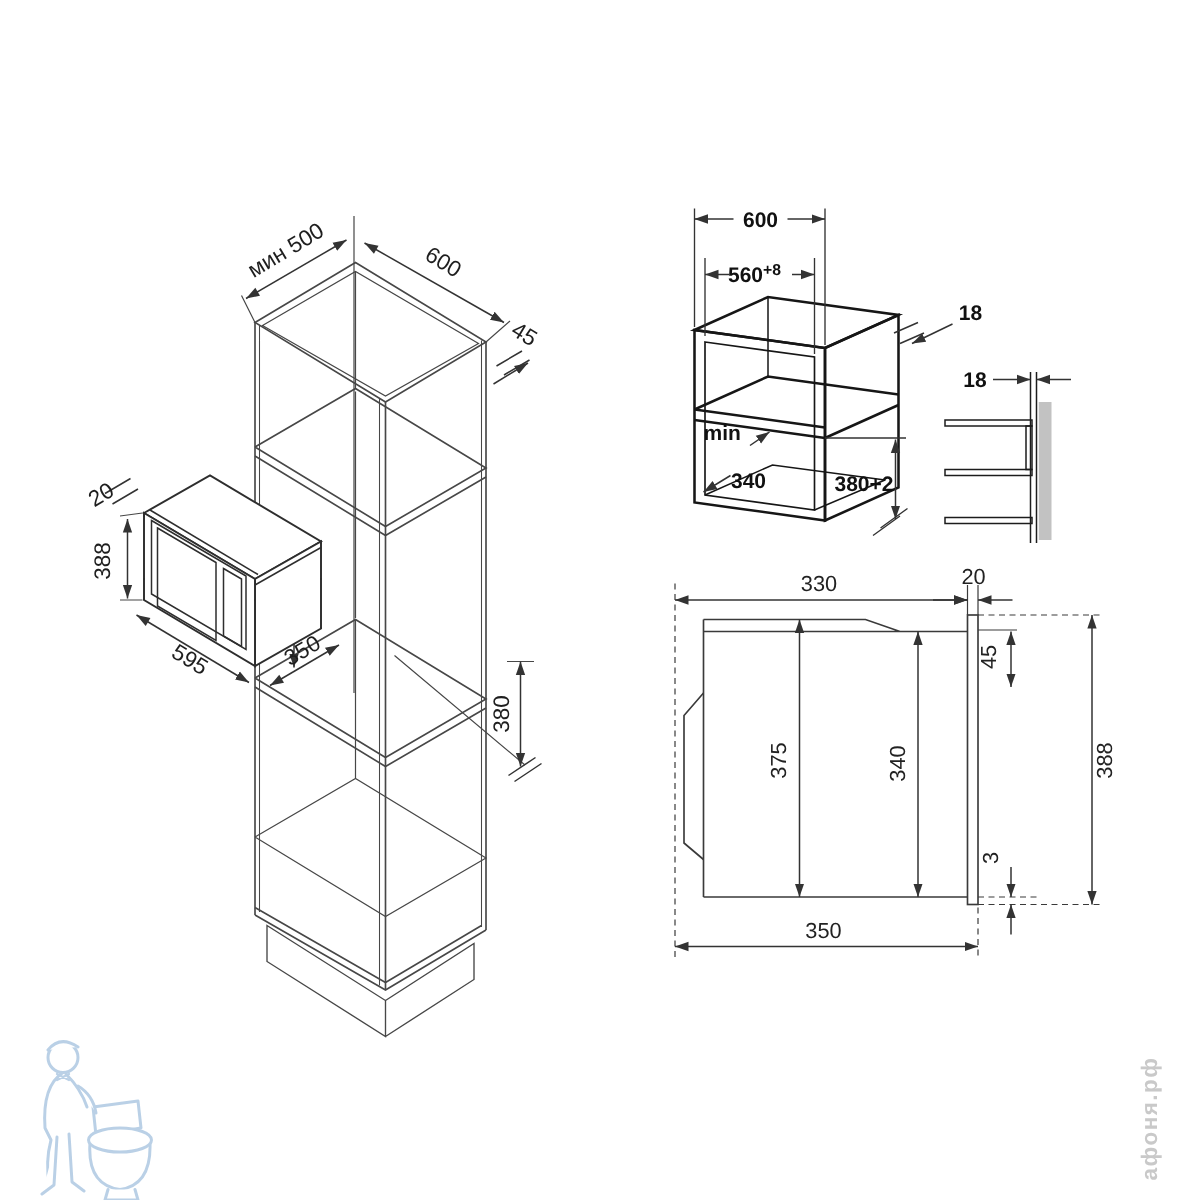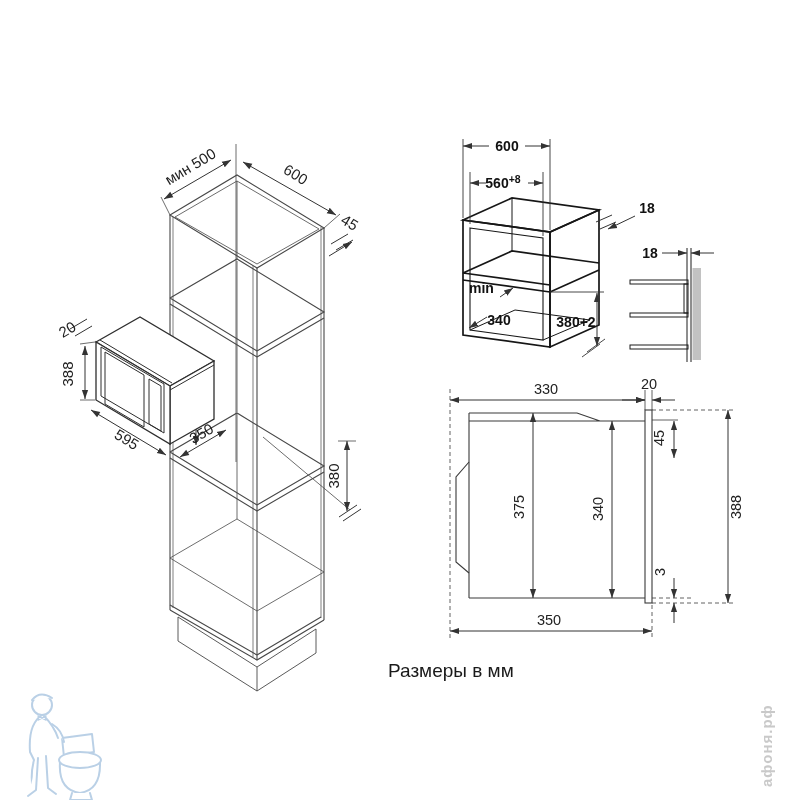--- a/index.html
+++ b/index.html
@@ -171,16 +171,15 @@
     <path d="M72,793 L70,800 L92,800 L90,793"></path>
     <circle cx="42" cy="705" r="10"></circle>
     <path d="M32,700 Q40,690 52,698"></path>
     <path d="M42,715 Q28,724 30,752 L34,760 Q30,775 33,790 M44,716 Q54,726 58,738"></path>
     <path d="M38,758 L36,790 L28,796 M46,756 L48,788 L56,794"></path>
     <path d="M52,724 Q62,730 64,742"></path>
     <path stroke-width="1.5" d="M38,716 L46,720 M46,716 L38,720"></path>
   </g>
 </svg>
 
-<div class="caption">Размеры в мм</div>
 <div class="wmark">афоня.рф</div>
 
 </div>
 
 </body></html>

